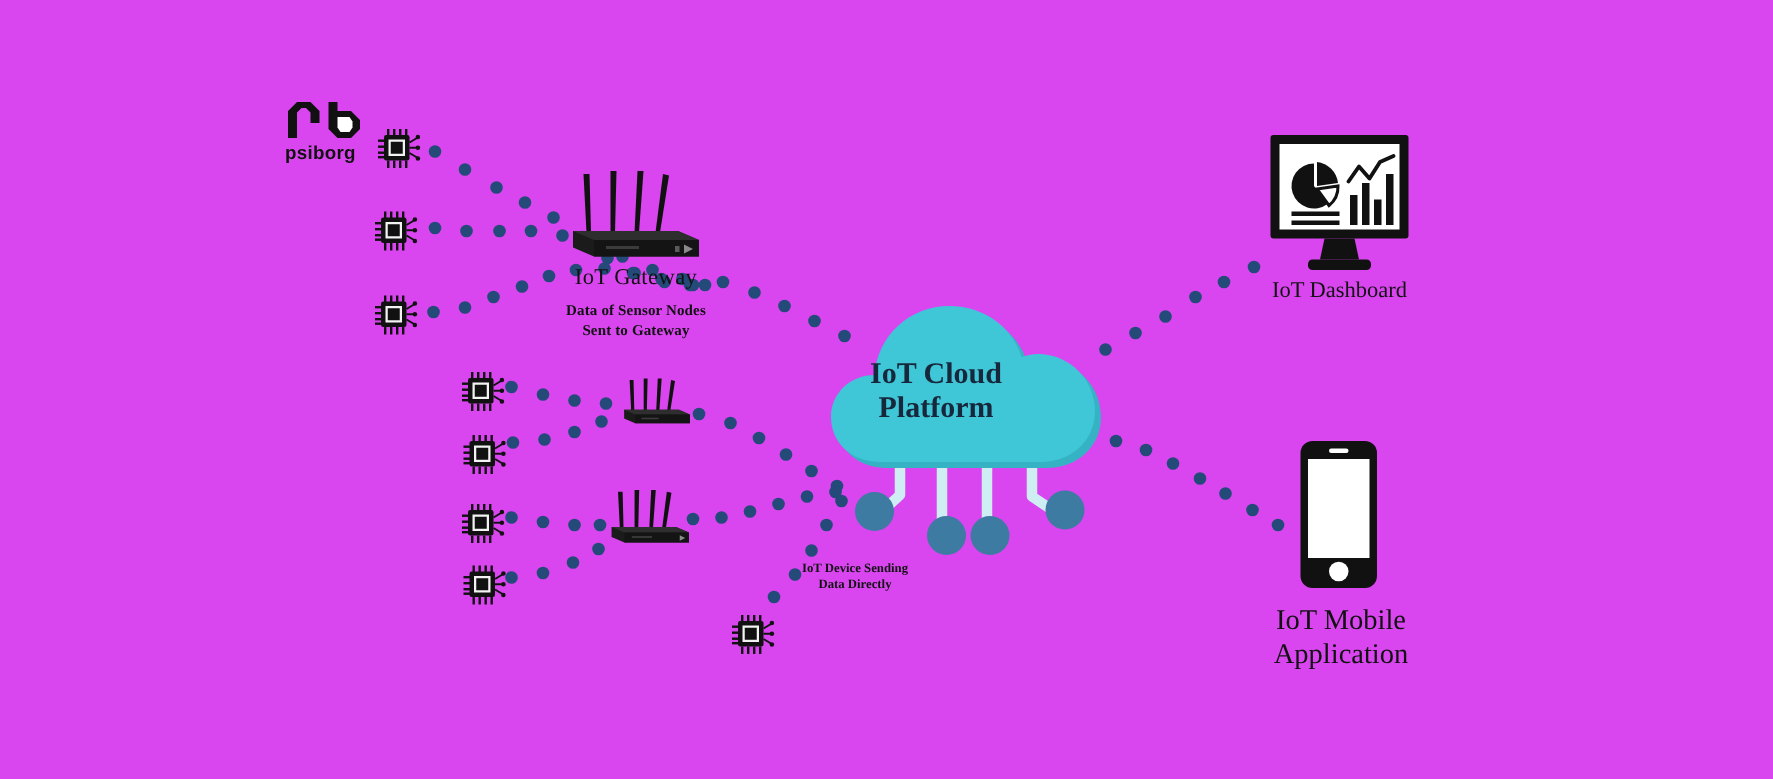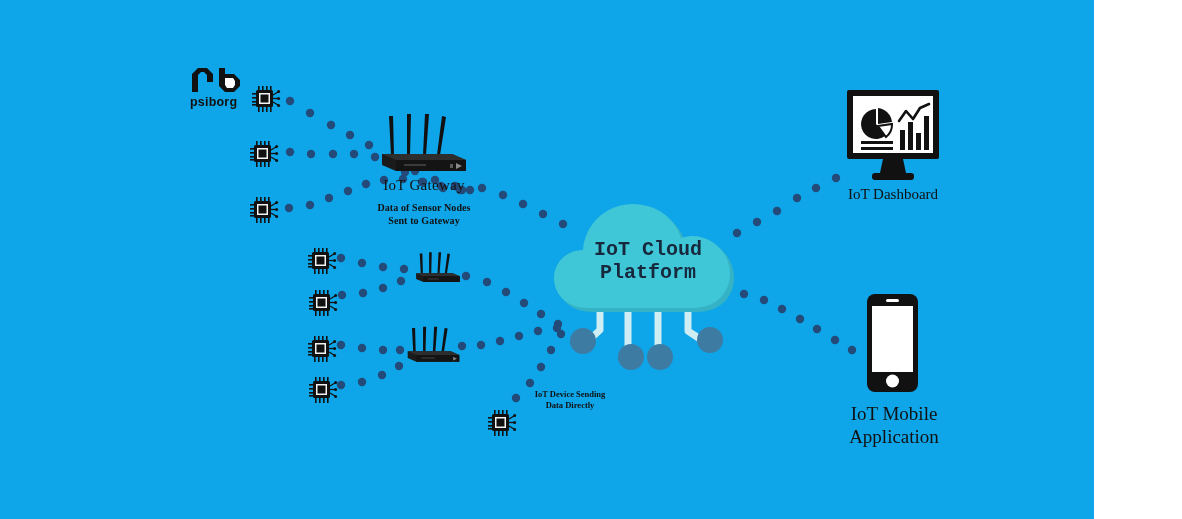--- a/index.html
+++ b/index.html
@@ -1,17 +1,17 @@
 <!DOCTYPE html>
 <html><head>
 <meta charset="utf-8">
 <style>
   html,body{margin:0;padding:0;background:#ffffff;}
   body{width:1182px;height:519px;font-family:"Liberation Serif",serif;overflow:hidden;position:relative;}
-  #stage{position:absolute;left:0;top:0;width:1094px;height:519px;background:#0ea5e9;}
+  #stage{position:absolute;left:0;top:0;width:1182px;height:519px;background:#d946ef;}
   .abs{position:absolute;}
   svg{display:block;overflow:visible;}
 
   .lbl{position:absolute;text-align:center;color:#111111;font-family:"Liberation Serif",serif;white-space:pre-line;line-height:1.15;}
   .lbl-gateway{font-size:15px;letter-spacing:.3px;}
   .lbl-gw-sub{font-size:10px;font-weight:bold;letter-spacing:.1px;line-height:1.25;}
   .lbl-end{font-size:16.5px;line-height:1.25;}
   .lbl-direct{font-size:8.5px;font-weight:bold;line-height:1.3;}
   .lbl-dash{font-size:15px;}
   .lbl-mobile{font-size:19px;line-height:1.2;}
@@ -422,21 +422,21 @@
       </g>
       <path d="M4 46 L74 46 L88 52 L88 63 L18 63 L4 57 Z" fill="#1b1b1b"></path>
       <path d="M4 46 L74 46 L88 52 L18 52 Z" fill="#2e2e2e"></path>
       <path d="M18 52 L88 52 L88 63 L18 63 Z" fill="#141414"></path>
       <rect x="26" y="56" width="22" height="2" fill="#3b3b3b"></rect>
       <path d="M78 55 L84 58 L78 61 Z" fill="#8a8a8a"></path>
     </svg>
   </div>
 
 
-  <div class="lbl lbl-direct" style="left:516px;top:389px;width:108px;">IoT Device Sending
+  <div class="lbl lbl-direct" style="left:516px;top:373px;width:108px;">IoT Device Sending
 Data Directly</div>
 
   <div class="abs" style="left:548px;top:190px;">
     <svg width="196" height="180" viewBox="0 0 196 180">
 
       <g stroke="#cfeef3" stroke-width="7" fill="none" stroke-linecap="round" stroke-linejoin="round">
         <path d="M52 118 L52 140 L40 151"></path>
         <path d="M80 118 L80 167"></path>
         <path d="M110 118 L110 167"></path>
         <path d="M140 118 L140 141 L155 151"></path>
@@ -445,21 +445,21 @@
       <path d="M44 122 C22 122 10 108 10 92 C10 76 23 64 39 64 C41 38 62 18 89 18 C112 18 131 32 137 52 C140 51 144 50 148 50 C169 50 186 67 186 88 C186 108 170 122 150 122 Z" fill="#35b3c4"></path>
 
       <path d="M40 118 C18 118 6 104 6 88 C6 72 19 60 35 60 C37 34 58 14 85 14 C108 14 127 28 133 48 C136 47 140 46 144 46 C165 46 182 63 182 84 C182 104 166 118 146 118 Z" fill="#3fc6d7"></path>
 
       <circle cx="35" cy="151" r="13" fill="#3d7ba3"></circle>
       <circle cx="83" cy="167" r="13" fill="#3d7ba3"></circle>
       <circle cx="112" cy="167" r="13" fill="#3d7ba3"></circle>
       <circle cx="162" cy="150" r="13" fill="#3d7ba3"></circle>
     </svg>
   </div>
-  <div class="cloudtext" style="left:578px;top:238px;width:140px;font-family:Liberation Mono, monospace;">IoT Cloud
+  <div class="cloudtext" style="left:554px;top:238px;width:140px;">IoT Cloud
 Platform</div>
 
   <div class="abs" style="left:845px;top:88px;">
     <svg width="96" height="98" viewBox="0 0 96 98">
       <rect x="2" y="2" width="92" height="69" rx="2" fill="#111"></rect>
       <rect x="8" y="8" width="80" height="57" fill="#fff"></rect>
 
       <path d="M31 21 A15 15 0 1 0 40 48 L31 36 Z" fill="#111"></path>
       <path d="M33 20 A16 16 0 0 1 47 34 L33 36 Z" fill="#111"></path>
       <path d="M33 38 L47 36 A16 16 0 0 1 41 49 Z" fill="#fff" stroke="#111" stroke-width="2"></path>

